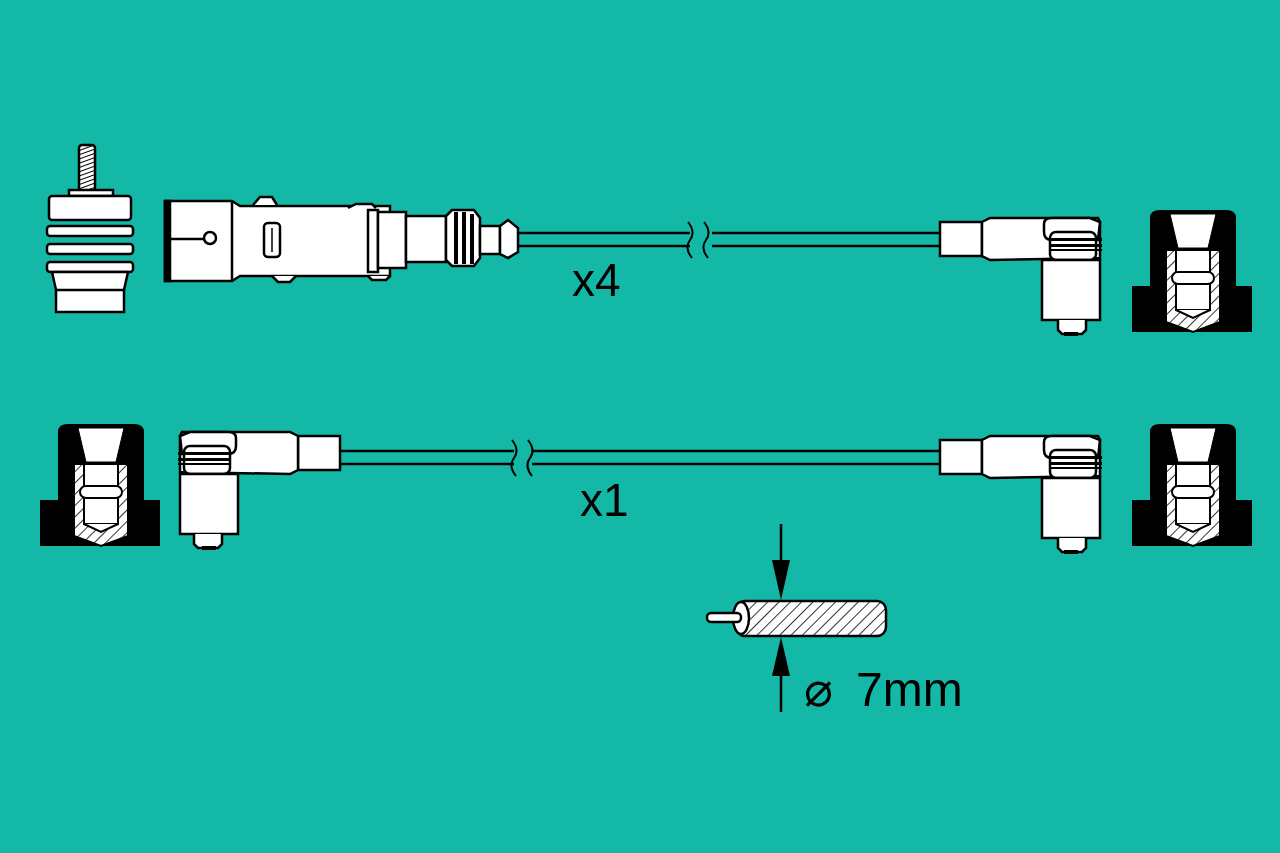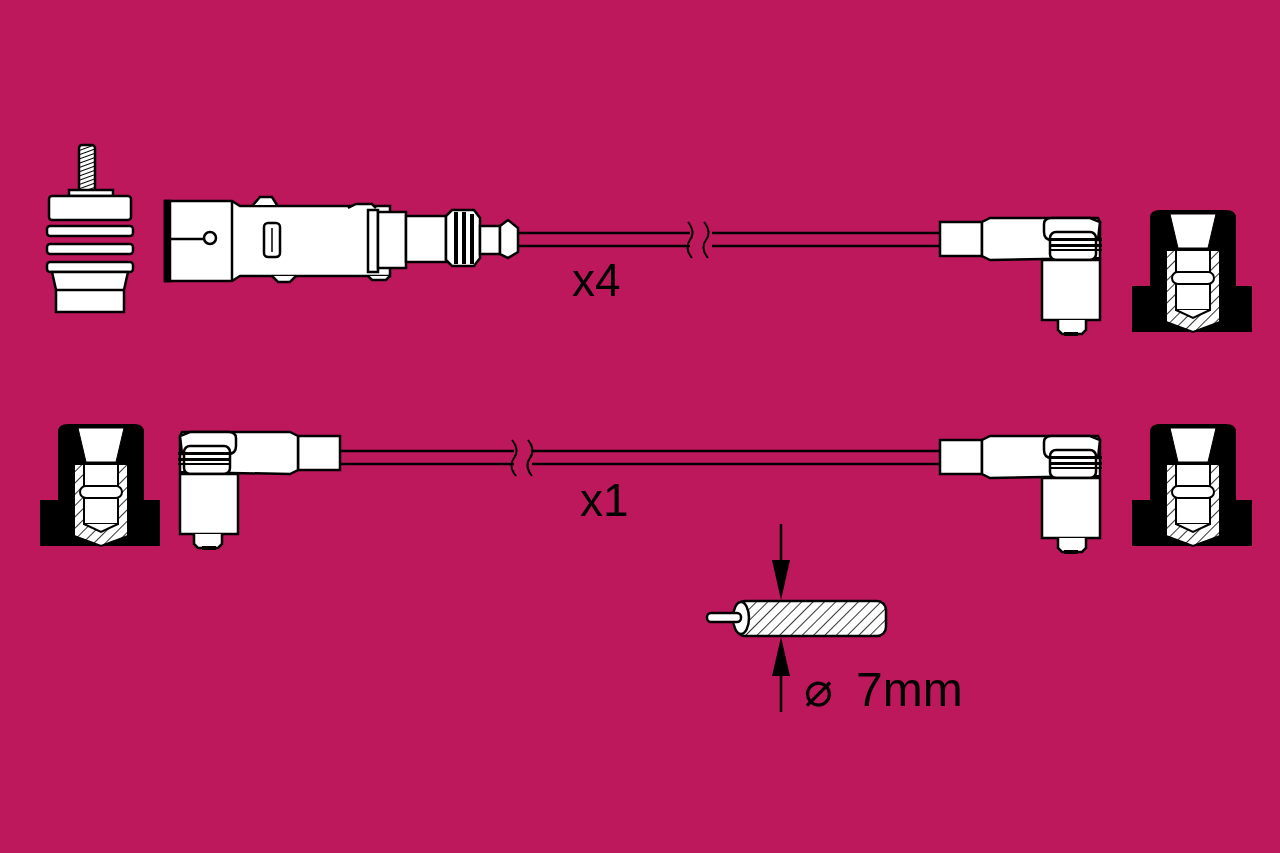--- a/index.html
+++ b/index.html
@@ -1,16 +1,16 @@
 <!DOCTYPE html>
 <html><head>
 <meta charset="utf-8">
 <style>
   html, body { margin: 0; padding: 0; background: #ffffff; }
-  #canvas { position: relative; width: 1280px; height: 853px; background: #be185d; overflow: hidden; }
+  #canvas { position: relative; width: 1280px; height: 853px; background: #14b8a6; overflow: hidden; }
   svg { position: absolute; left: 0; top: 0; }
   .lbl { font-family: "Liberation Sans", sans-serif; fill: #000; }
   .qty { font-size: 46px; }
   .dim { font-size: 48px; }
 </style>
 </head>
 <body>
 
 <div id="canvas">
 <svg width="1280" height="853" viewBox="0 0 1280 853" xmlns="http://www.w3.org/2000/svg">

